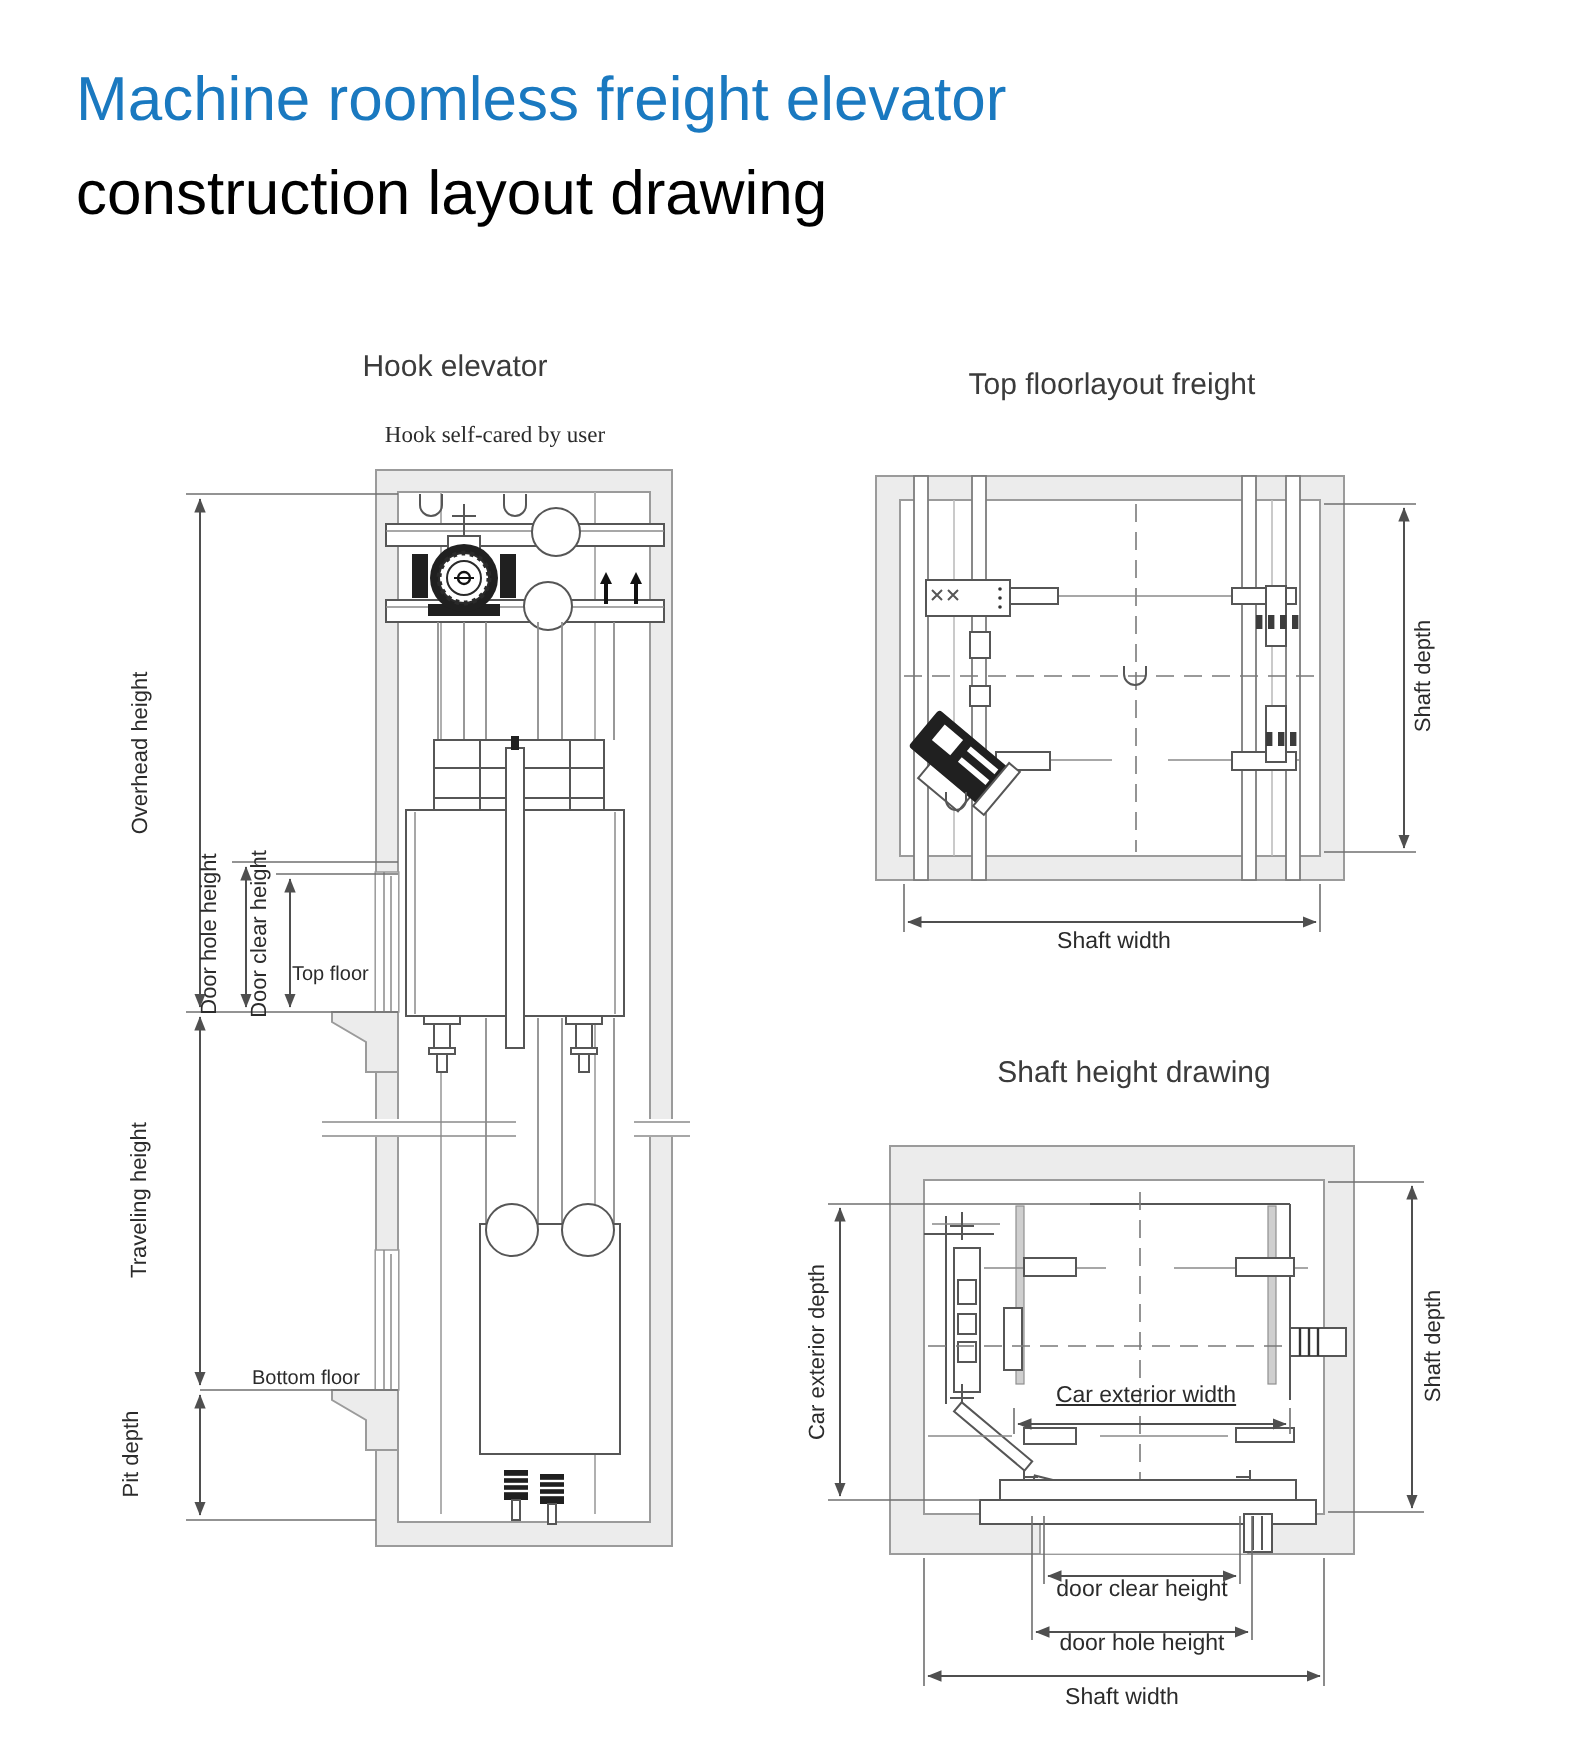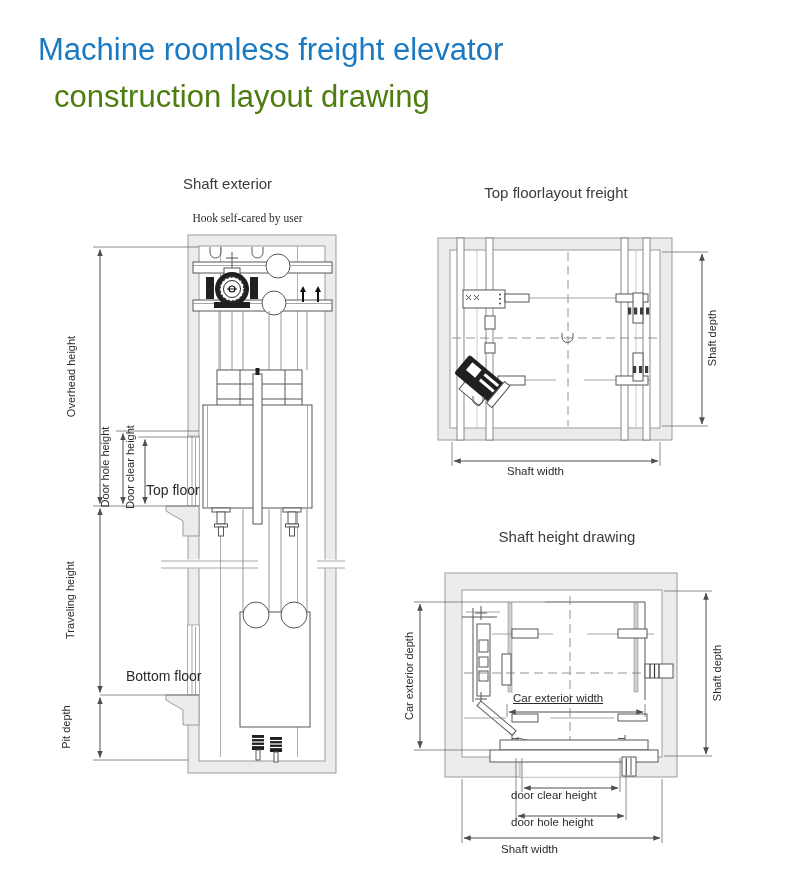--- a/index.html
+++ b/index.html
@@ -2,46 +2,46 @@
 <html><head>
 <meta charset="utf-8">
 <style>
   html,body{margin:0;padding:0;background:#fff;}
   .canvas{position:relative;width:757px;height:877px;background:#fff;overflow:hidden;
           font-family:"Liberation Sans",sans-serif;}
   .main-title{position:absolute;left:38px;top:26px;font-size:31px;line-height:47px;
               font-weight:500;letter-spacing:0px;color:#1a79c0;}
   .sec-title{position:absolute;font-size:15px;color:#3b3b3b;text-align:center;}
   .note{position:absolute;font-size:11.5px;color:#2b2b2b;text-align:center;font-family:Liberation Serif, serif;}
-  .lbl{position:absolute;font-size:14px;color:#2b2b2b;white-space:nowrap;}
-  .lbl-c{}
+  .lbl{position:absolute;font-size:10px;color:#2b2b2b;white-space:nowrap;}
+  .lbl-c{text-align:center;}
   .vlbl{position:absolute;font-size:11px;color:#2b2b2b;text-align:center;
         transform:rotate(-90deg);white-space:nowrap;}
   svg{position:absolute;}
   .wall{fill:#ececec;stroke:#9b9b9b;stroke-width:1;}
   .inner{fill:#ffffff;stroke:#9b9b9b;stroke-width:1;}
   .ln{stroke:#565656;stroke-width:1;fill:none;}
   .wht{fill:#ffffff;stroke:#565656;stroke-width:1;}
   .thin{stroke:#8a8a8a;stroke-width:0.75;fill:none;}
   .ext{stroke:#6f6f6f;stroke-width:0.8;fill:none;}
   .dim{stroke:#4f4f4f;stroke-width:1;fill:none;}
   .cl{stroke:#7a7a7a;stroke-width:0.8;fill:none;stroke-dasharray:9 5;}
   .dark{fill:#202020;stroke:none;}
 </style>
 </head>
 <body>
 
 <div class="canvas">
 
   <div class="main-title">
     <div style="color: rgb(26, 121, 192);">Machine roomless freight elevator</div>
-    <div style="color: #4d7c0f; margin-left: 16px;">construction layout drawing</div>
+    <div style="color: #000000;">construction layout drawing</div>
   </div>
 
-  <div class="sec-title" style="left:140px;top:175px;width:175px;">Shaft exterior</div>
+  <div class="sec-title" style="left:140px;top:175px;width:175px;">Hook elevator</div>
   <div class="note" style="left:160px;top:212px;width:175px;">Hook self-cared by user</div>
 
   <svg style="left:55px;top:230px;" width="310" height="575" viewBox="55 230 310 575">
     <defs>
       <marker id="arr" viewBox="0 0 10 10" refX="9" refY="5" markerWidth="7.5" markerHeight="7.5" orient="auto-start-reverse">
           <path d="M0,1.2 L9.5,5 L0,8.8 z" fill="#4f4f4f"></path>
         </marker>
       <g id="shoe">
         <rect x="-9" y="0" width="18" height="4" class="wht"></rect>
         <rect x="-4" y="4" width="8" height="12" class="wht"></rect>
@@ -173,21 +173,21 @@
       <line x1="123" y1="433.5" x2="123" y2="503.5" class="dim" marker-start="url(#arr)" marker-end="url(#arr)"></line>
       <line x1="145" y1="439.5" x2="145" y2="503.5" class="dim" marker-start="url(#arr)" marker-end="url(#arr)"></line>
     </g>
   </svg>
 
   <div class="vlbl" style="left:17px;top:369px;width:110px;height:15px;">Overhead height</div>
   <div class="vlbl" style="left:57px;top:460px;width:98px;height:14px;">Door hole height</div>
   <div class="vlbl" style="left:80px;top:460px;width:102px;height:14px;">Door clear height</div>
   <div class="lbl" style="left:146px;top:482px;">Top floor</div>
   <div class="vlbl" style="left:17px;top:593px;width:108px;height:14px;">Traveling height</div>
-  <div class="lbl" style="left:126px;top:668px;">Bottom floor</div>
+  <div class="lbl" style="left:126px;top:684px;">Bottom floor</div>
   <div class="vlbl" style="left:33px;top:720px;width:68px;height:14px;">Pit depth</div>
 
   <div class="sec-title" style="left:446px;top:184px;width:220px;">Top floorlayout freight</div>
 
   <svg style="left:405px;top:230px;" width="330" height="255" viewBox="405 230 330 255">
     <g>
       <rect x="438" y="238" width="234" height="202" class="wall"></rect>
       <rect x="450" y="250" width="210" height="178" class="inner"></rect>
     </g>
     <g>

